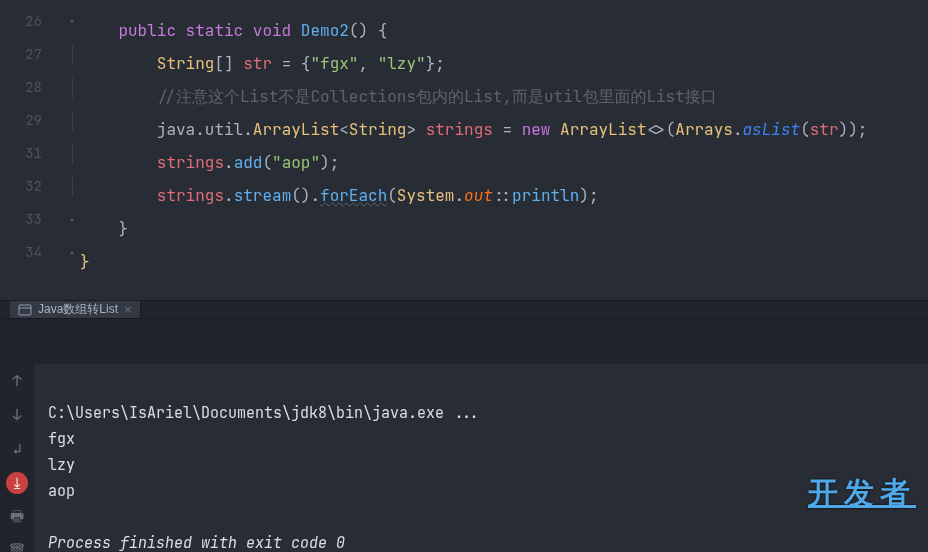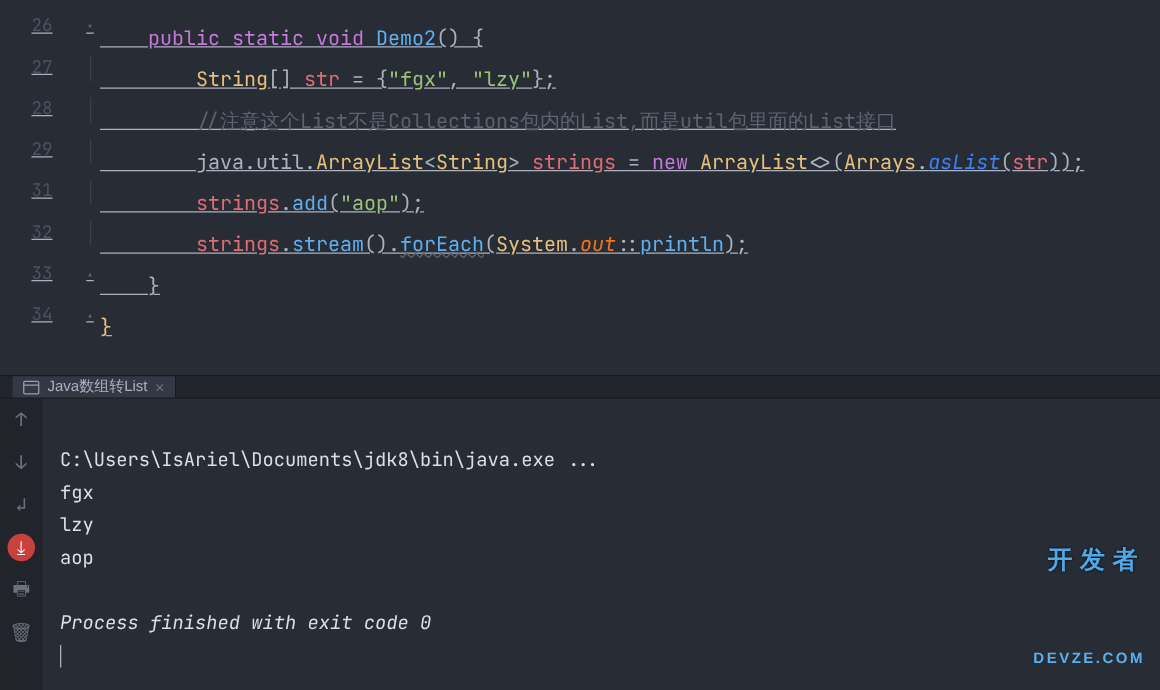--- a/index.html
+++ b/index.html
@@ -8,21 +8,20 @@
   height: 552px;
   background: #282c34;
   font-family: 'Consolas', 'JetBrains Mono', monospace;
   font-size: 15px;
   overflow: hidden;
   color: #abb2bf;
 }
 .editor-area {
   display: flex;
   height: 300px;
-  text-decoration: underline;
 }
 .gutter {
   width: 64px;
   background: #282c34;
   color: #4b5263;
   padding-top: 5px;
   user-select: none;
 }
 .line-num {
   height: 33px;
@@ -65,20 +64,21 @@
 .underline { text-decoration: underline wavy #5c6370; text-decoration-thickness: 1px; }
 .field-i { color: #f97316; font-style: italic; }
 
 
 .panel {
   height: 252px;
   background: #21252b;
   border-top: 1px solid #181a1f;
   display: flex;
   flex-direction: column;
+  gap: 45px;
 }
 .tabs-row {
   height: 26px;
   background: #21252b;
   display: flex;
   align-items: stretch;
   border-bottom: 1px solid #181a1f;
 }
 .tabs-spacer { width: 10px; }
 .tab {
@@ -140,21 +140,21 @@
   vertical-align:middle;
 }
 .watermark {
   position: absolute;
   right: 12px;
   bottom: 8px;
   text-align: right;
   font-family: Arial, sans-serif;
   pointer-events: none;
 }
-.watermark .cn { color: #4fa8e8; font-size: 20px; font-weight: bold; letter-spacing: 6px; text-shadow: 0 0 2px #000; }
+.watermark .cn { color: #4fa8e8; font-size: 30px; font-weight: bold; letter-spacing: 6px; text-shadow: 0 0 2px #000; text-decoration: underline; }
 .watermark .en { color: #5bb0f0; font-size: 12px; font-weight: bold; letter-spacing: 2px; }
 </style>
 </head>
 <body>
 
 <div class="editor-area">
   <div class="gutter" id="gutter">
       <div class="line-num">26</div>
       <div class="line-num">27</div>
       <div class="line-num">28</div>

